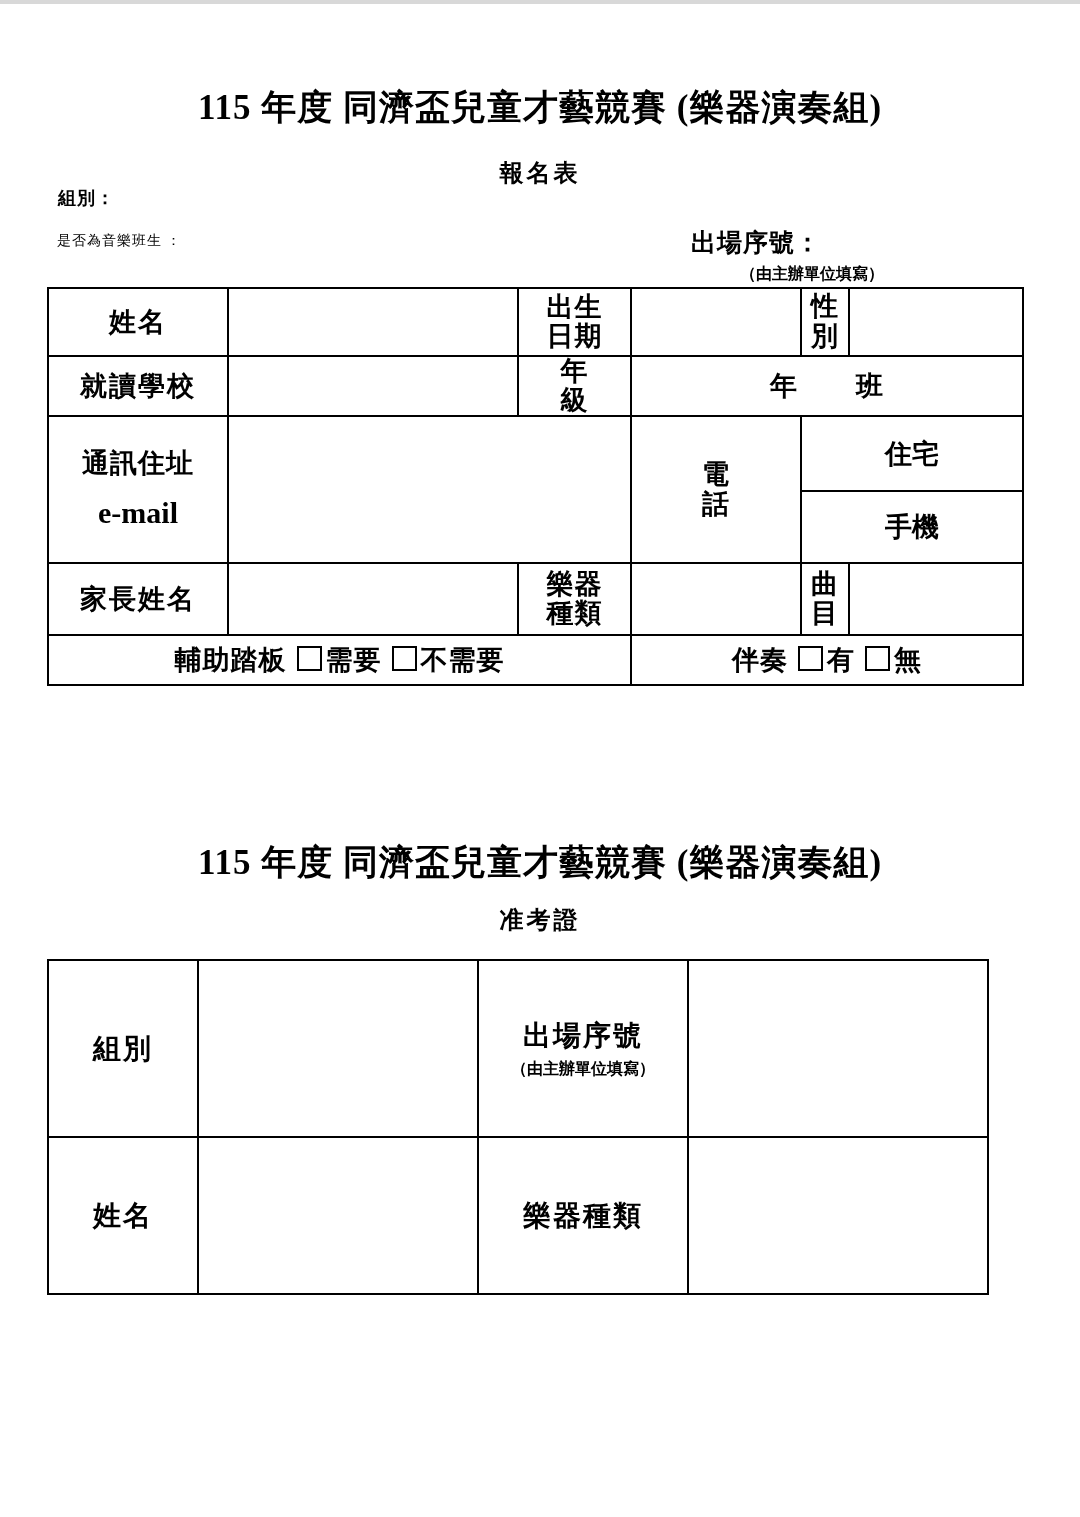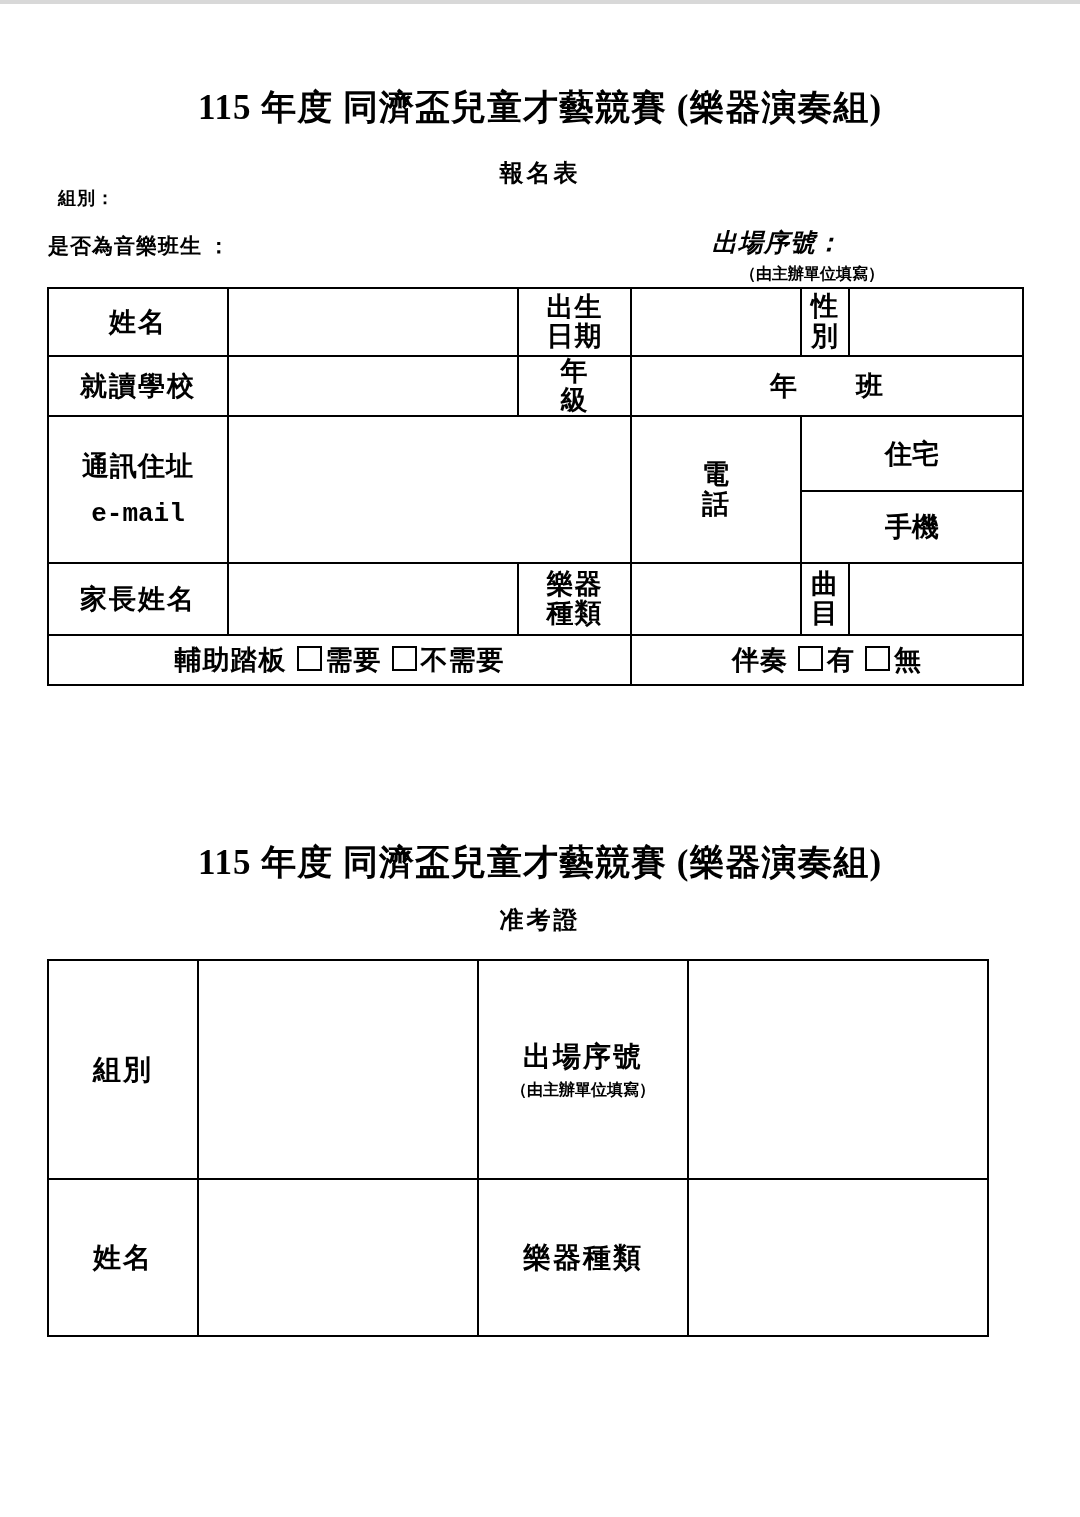--- a/index.html
+++ b/index.html
@@ -52,34 +52,33 @@
   .hdr-group {
     position: absolute;
     left: 18px;
     top: 182px;
     font-size: 18px;
     font-weight: bold;
     letter-spacing: 1px;
   }
   .hdr-musicclass {
     position: absolute;
-    left: 8px;
+    left: 17px;
     top: 228px;
-    font-size: 21px;
-    font-weight: bold;
+    font-size: 14px;
+    font-weight: normal;
     letter-spacing: 1px;
   }
   .hdr-order {
     position: absolute;
-    left: 672px;
+    left: 651px;
     top: 222px;
     font-size: 25px;
     font-weight: bold;
     letter-spacing: 1px;
-    font-style: italic;
   }
   .hdr-order-note {
     position: absolute;
     left: 700px;
     top: 260px;
     font-size: 16px;
     font-weight: bold;
   }
 
   
@@ -116,22 +115,22 @@
     text-align: left;
     padding-left: 12px;
   }
   .addr-cell {
     font-size: 27px;
     font-weight: bold;
     line-height: 1.7;
     letter-spacing: 1px;
   }
   .addr-cell .email {
-    font-family: Liberation Mono, monospace;
-    font-size: 26px;
+    font-family: Liberation Serif, serif;
+    font-size: 30px;
     letter-spacing: 0px;
   }
   .yearclass {
     font-size: 27px;
     font-weight: bold;
     letter-spacing: 1px;
   }
   .yearclass span { display: inline-block; }
   .gap-lg { width: 58px; }
 
@@ -250,21 +249,21 @@
   <div id="subtitle2" class="doc-subtitle">准考證</div>
 
   <table id="table2" class="tbl">
     <colgroup>
       <col style="width:150px">
       <col style="width:280px">
       <col style="width:210px">
       <col style="width:300px">
     </colgroup>
     <tbody>
-      <tr style="height:219px">
+      <tr style="height:177px">
         <td>組別</td>
         <td></td>
         <td>
           <span>出場序號</span>
           <span class="note-small">（由主辦單位填寫）</span>
         </td>
         <td></td>
       </tr>
       <tr style="height:157px">
         <td>姓名</td>

